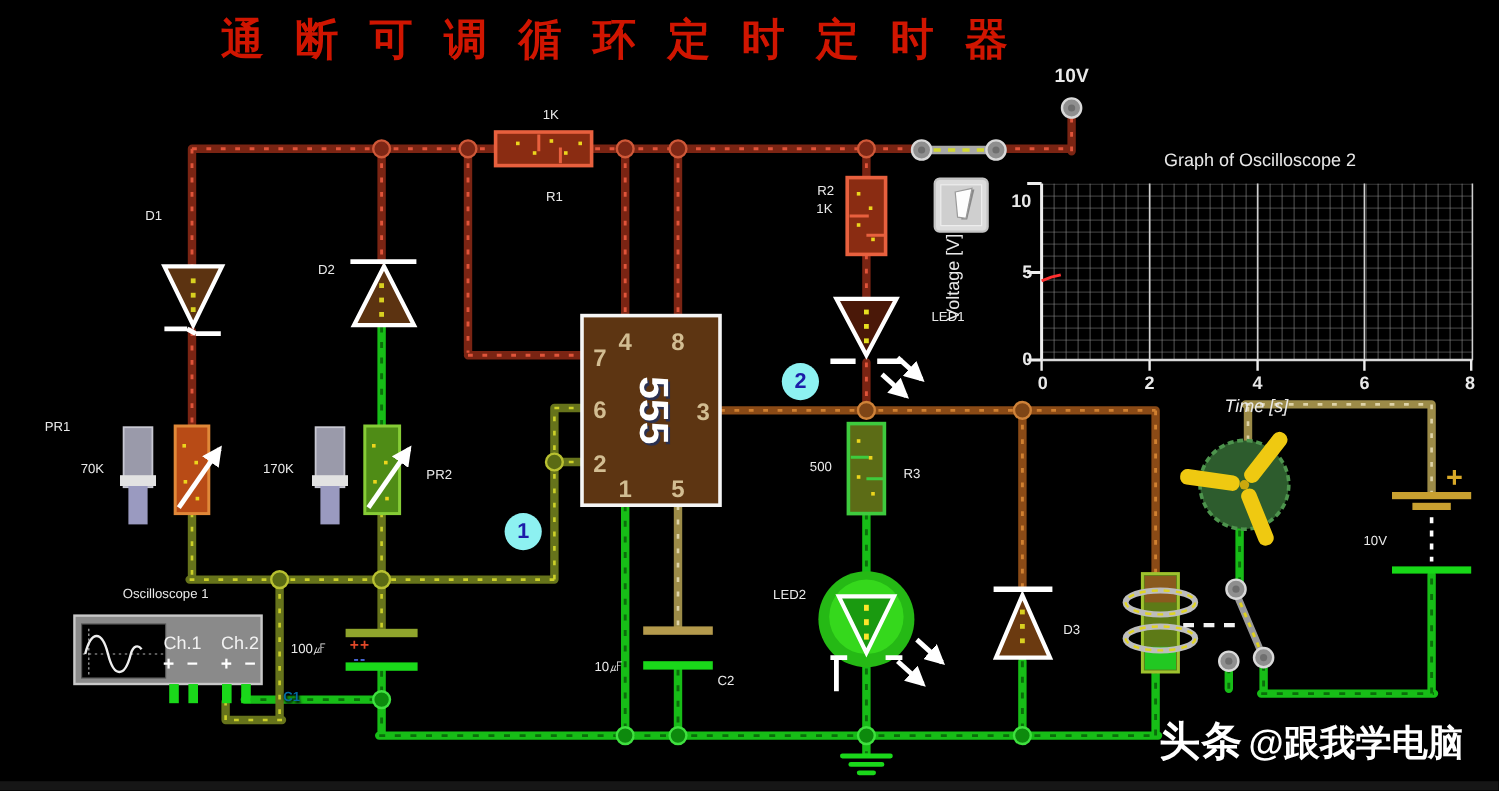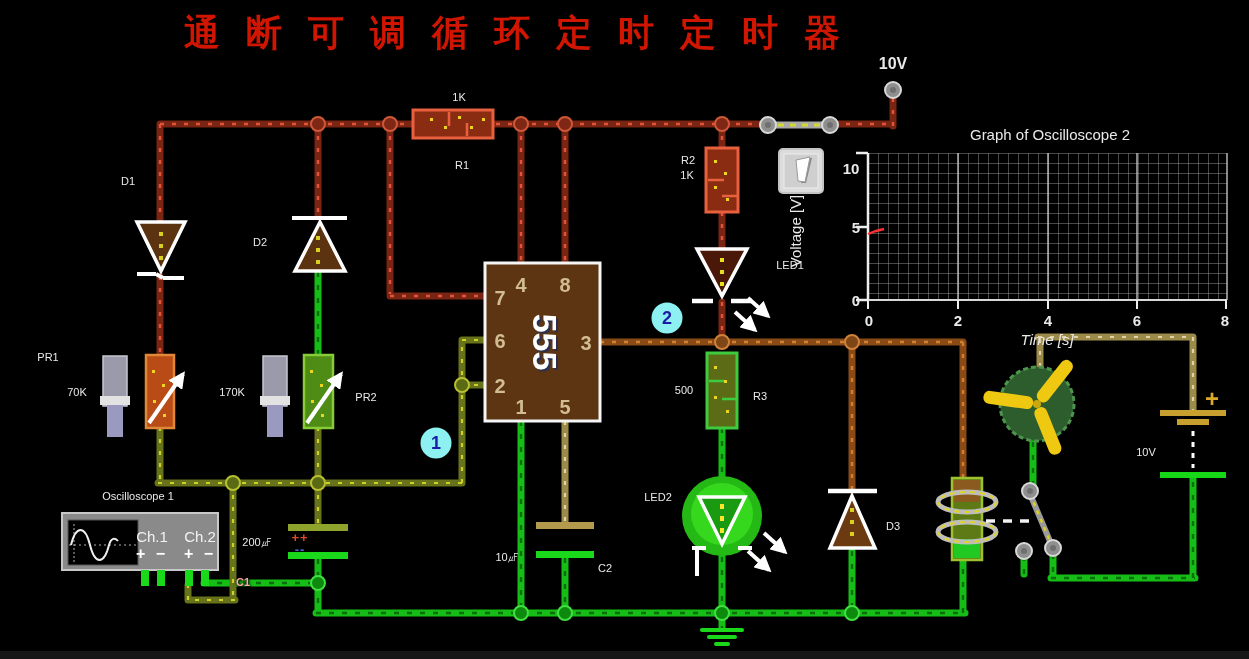--- a/index.html
+++ b/index.html
@@ -12,21 +12,21 @@
   .fs16{font-size:16px}
   .bold{font-weight:bold}
   .title{color:#d01500;font-weight:bold;font-size:36px;letter-spacing:8px;}
   .rot{transform:translate(-50%,-50%) rotate(-90deg);}
   .badge{position:absolute;width:31px;height:31px;border-radius:50%;background:#8df1f1;
          color:#1c1ca8;font-weight:bold;font-size:18px;display:flex;align-items:center;
          justify-content:center;transform:translate(-50%,-50%);}
   .wm{position:absolute;color:#fff;white-space:nowrap;transform:translate(0,-50%);}
   .wm .logo{font-size:34px;font-weight:900;letter-spacing:1px;}
   .wm .handle{font-size:30px;font-weight:600;}
-  .c1lbl{color:#fca5a5;font-weight:bold;text-shadow:1px 1px 2px #000,0 0 3px #000;}
+  .c1lbl{color:#0369a1;font-weight:bold;text-shadow:1px 1px 2px #000,0 0 3px #000;}
   .plusmarks{color:#e04828;font-size:13px;font-weight:bold;letter-spacing:1px;}
   .minusmarks{color:#4868d8;font-size:13px;font-weight:bold;letter-spacing:1px;}
   .gold{color:#d8a828;font-size:24px;font-weight:bold;}
   .chlbl{font-size:15px;color:#f2f2f2;}
   .term{font-size:16px;font-weight:bold;letter-spacing:3px;color:#fff;}
 </style>
 </head>
 <body>
 
 <div class="stage">
@@ -333,37 +333,37 @@
   </g>
 
   <rect x="0" y="651" width="1249" height="8" fill="#161616"></rect>
 </svg>
 
 <span class="lbl title" style="left:516px;top:33px;">通 断 可 调 循 环 定 时 定 时 器</span>
 
 <span class="lbl fs16 bold" style="left:893px;top:64px;">10V</span>
 
 <span class="lbl" style="left:128px;top:181px;">D1</span>
-<span class="lbl" style="left:260px;top:226px;margin-top:16px;">D2</span>
+<span class="lbl" style="left:272px;top:226px;">D2</span>
 <span class="lbl" style="left:459px;top:97px;">1K</span>
 <span class="lbl" style="left:462px;top:165px;">R1</span>
 <span class="lbl" style="left:688px;top:136px;margin-top:24px;">R2</span>
 <span class="lbl" style="left:687px;top:175px;">1K</span>
 <span class="lbl" style="left:48px;top:357px;">PR1</span>
 <span class="lbl" style="left:77px;top:392px;">70K</span>
 <span class="lbl" style="left:232px;top:392px;">170K</span>
 <span class="lbl" style="left:366px;top:397px;">PR2</span>
 <span class="lbl" style="left:790px;top:265px;">LED1</span>
 <span class="lbl" style="left:684px;top:390px;">500</span>
 <span class="lbl" style="left:760px;top:396px;">R3</span>
 <span class="lbl" style="left:658px;top:497px;">LED2</span>
 <span class="lbl" style="left:893px;top:526px;">D3</span>
 <span class="lbl" style="left:507px;top:545px;margin-top:12px;">10㎌</span>
 <span class="lbl" style="left:605px;top:568px;">C2</span>
-<span class="lbl" style="left:257px;top:542px;">200㎌</span>
+<span class="lbl" style="left:257px;top:542px;">100㎌</span>
 <span class="lbl plusmarks" style="left:300px;top:537px;">++</span>
 <span class="lbl minusmarks" style="left:300px;top:549px;">--</span>
 <span class="lbl c1lbl" style="left:243px;top:582px;">C1</span>
 
 <span class="lbl" style="left:138px;top:496px;">Oscilloscope 1</span>
 <span class="lbl chlbl" style="left:152px;top:536px;">Ch.1</span>
 <span class="lbl chlbl" style="left:200px;top:536px;">Ch.2</span>
 <span class="lbl term" style="left:152px;top:554px;">+ −</span>
 <span class="lbl term" style="left:200px;top:554px;">+ −</span>
 
@@ -378,14 +378,18 @@
 <span class="lbl fs15 bold" style="left:856px;top:300px;">0</span>
 <span class="lbl fs15 bold" style="left:869px;top:320px;">0</span>
 <span class="lbl fs15 bold" style="left:958px;top:320px;">2</span>
 <span class="lbl fs15 bold" style="left:1048px;top:320px;">4</span>
 <span class="lbl fs15 bold" style="left:1137px;top:320px;">6</span>
 <span class="lbl fs15 bold" style="left:1225px;top:320px;">8</span>
 
 <div class="badge" style="left:436px;top:443px;">1</div>
 <div class="badge" style="left:667px;top:318px;">2</div>
 
-
+<div class="wm" style="left:966px;top:618px;">
+  <span class="logo">头条</span>
+  <span class="handle">@跟我学电脑</span>
 </div>
 
+</div>
+
 </body></html>

